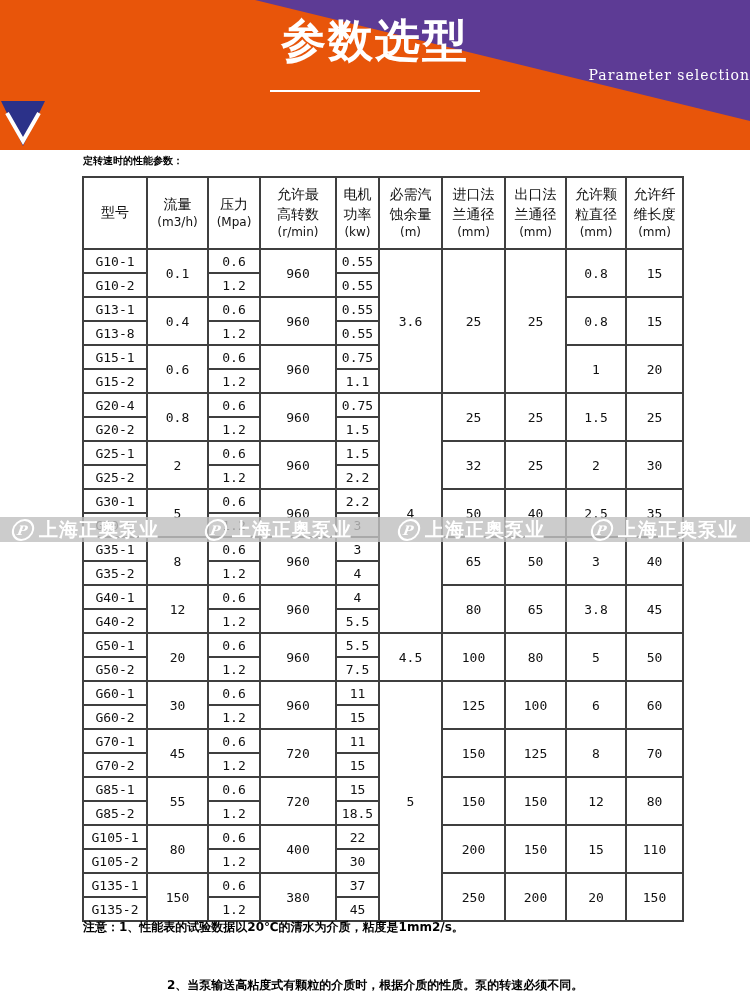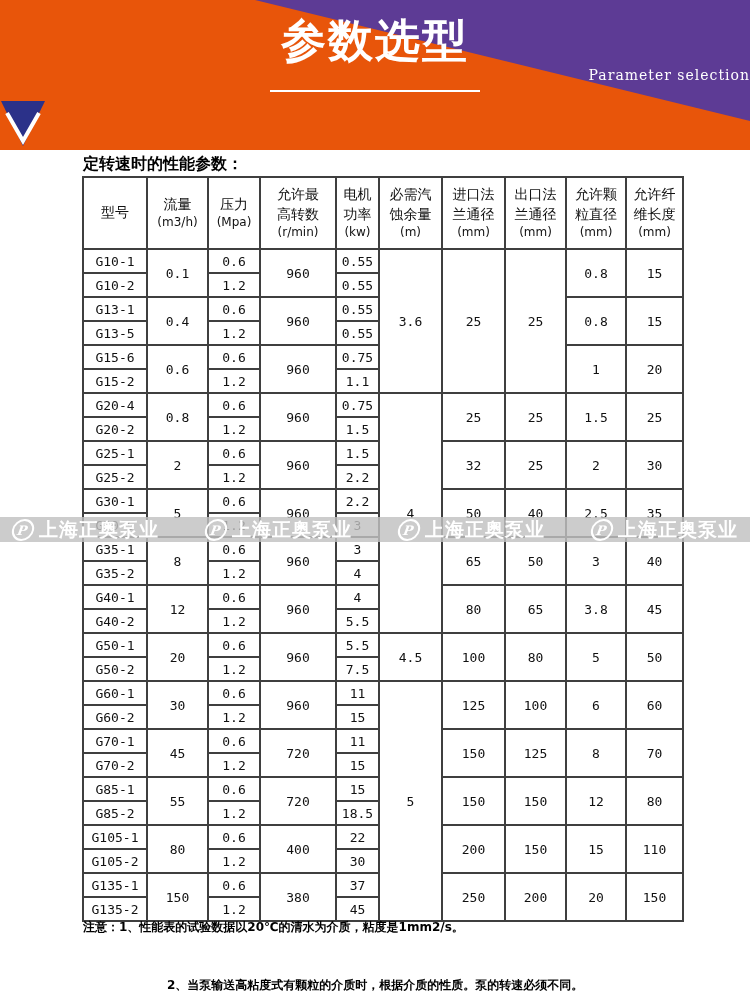--- a/index.html
+++ b/index.html
@@ -9,21 +9,21 @@
   }
   
   .hero{position:absolute;top:0;left:0;width:750px;height:150px;}
   .hero svg{display:block;}
   .hero-content{position:absolute;top:0;left:0;width:100%;text-align:center;color:#fff;}
   .hero-title{font-size:45px;font-weight:bold;letter-spacing:2px;margin-top:17px;line-height:1.05;}
   .hero-sub{font-family:"DejaVu Serif","Liberation Serif",serif;font-size:14px;margin-top:3px;letter-spacing:1px;text-align:right;}
   .hero-line{width:210px;height:2px;background:#fff;margin:7px auto 0;}
   .hero-arrow{margin-top:9px;}
   
-  .section-label{position:absolute;left:83px;top:154px;font-size:16px;font-weight:bold;}
+  .section-label{position:absolute;left:83px;top:154px;font-size:10px;font-weight:bold;}
   
   table.spec{
     position:absolute;left:82px;top:176px;width:602px;
     border-collapse:collapse;table-layout:fixed;text-align:center;color:#111;
   }
   table.spec th,table.spec td{border:2px solid #3f3f3f;padding:0;overflow:hidden;}
   table.spec th{font-weight:normal;font-size:14px;height:70px;line-height:1.4;background:#fff;}
   table.spec th .u{font-size:12px;}
   table.spec td{
     font-size:13px;height:22px;line-height:1;
@@ -155,26 +155,26 @@
       <tr>
         <td>G13-1</td>
         <td rowspan="2">0.4</td>
         <td>0.6</td>
         <td rowspan="2">960</td>
         <td>0.55</td>
         <td rowspan="2">0.8</td>
         <td rowspan="2">15</td>
       </tr>
       <tr>
-        <td>G13-5</td>
+        <td>G13-8</td>
         <td>1.2</td>
         <td>0.55</td>
       </tr>
       <tr>
-        <td>G15-6</td>
+        <td>G15-1</td>
         <td rowspan="2">0.6</td>
         <td>0.6</td>
         <td rowspan="2">960</td>
         <td>0.75</td>
         <td rowspan="2">1</td>
         <td rowspan="2">20</td>
       </tr>
       <tr>
         <td>G15-2</td>
         <td>1.2</td>

